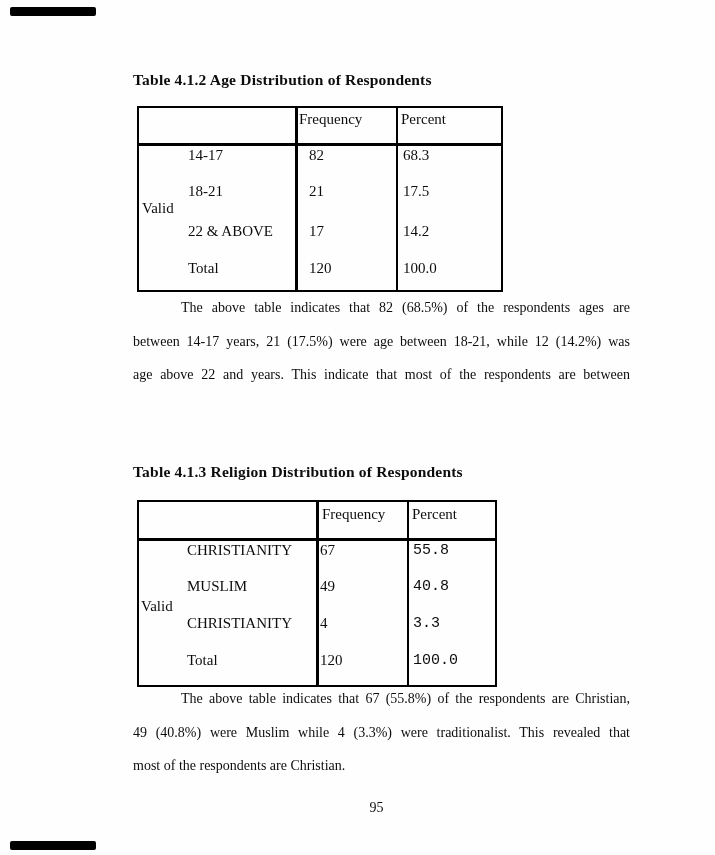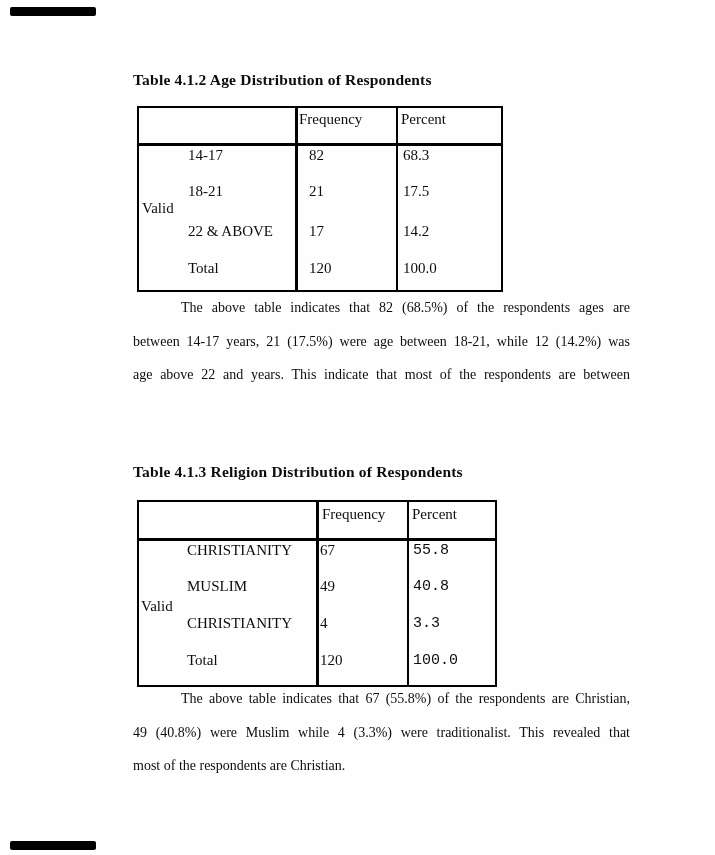--- a/index.html
+++ b/index.html
@@ -134,14 +134,15 @@
     <div class="cell r3 frq">120</div>
     <div class="cell r3 pct">100.0</div>
   </div>
 
   <div class="paragraph para-2">
     <div class="pline j indent">The above table indicates that 67 (55.8%) of the respondents are Christian,</div>
     <div class="pline j">49 (40.8%) were Muslim while 4 (3.3%) were traditionalist. This revealed that</div>
     <div class="pline last">most of the respondents are Christian.</div>
   </div>
 
+  <div class="page-number">95</div>
 
 </div>
 
 </body></html>

